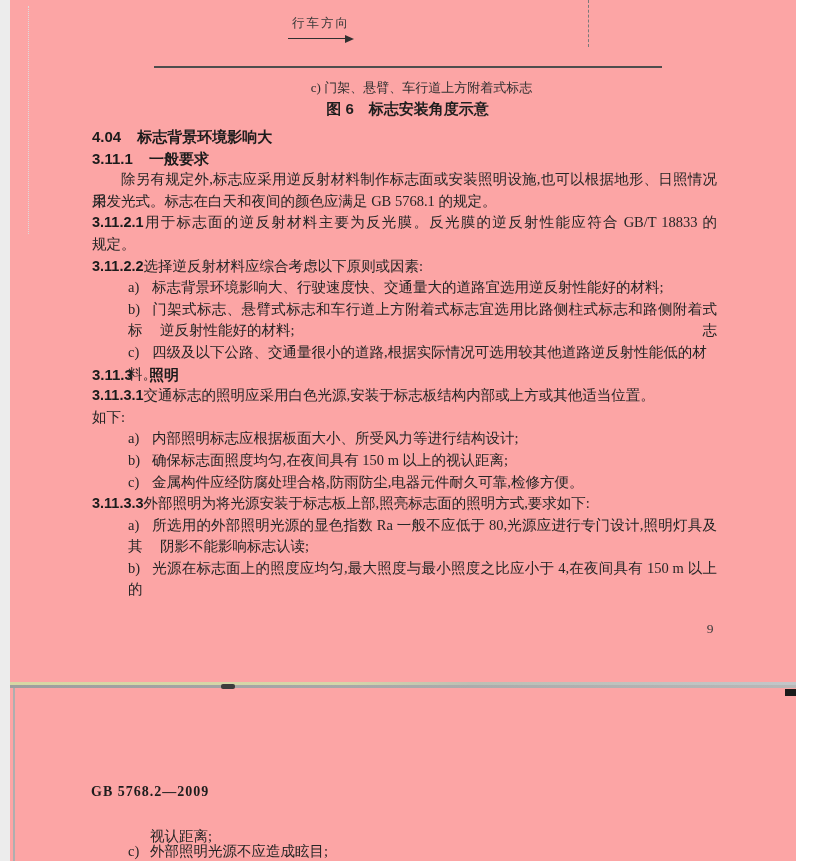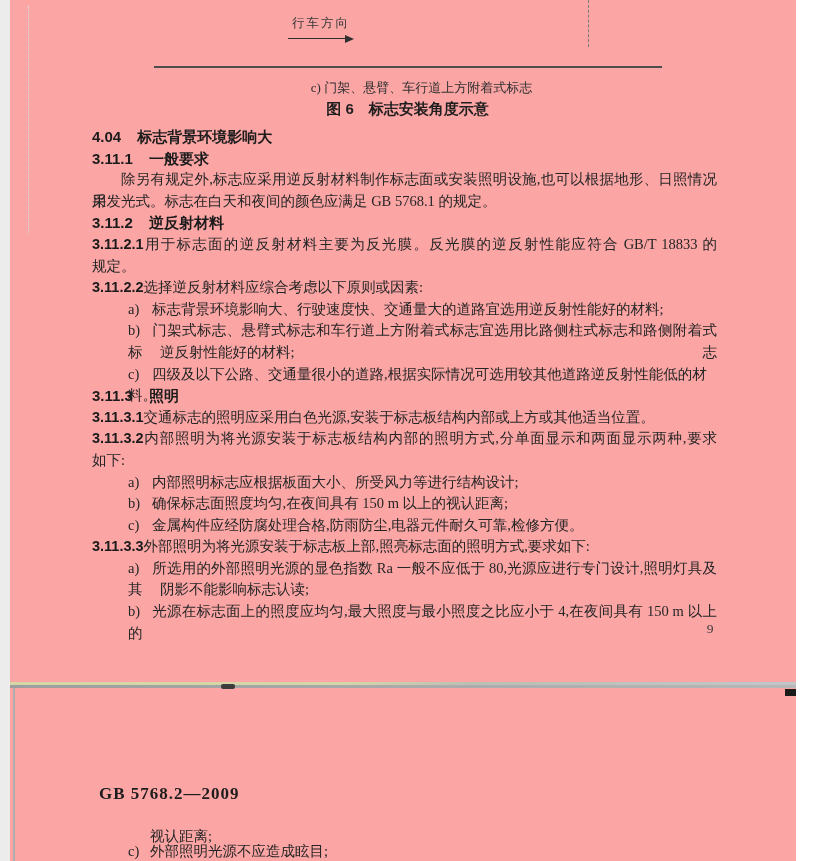--- a/index.html
+++ b/index.html
@@ -41,21 +41,21 @@
 
   
   .sep-top    { position:absolute; left:10px; top:682px; width:797px; height:3px;
                 background:linear-gradient(90deg,#d7d7a4 0%,#d5d6a9 42%,#bcbfb4 58%,#c3c6c9 100%); }
   .sep-bottom { position:absolute; left:10px; top:685px; width:797px; height:3px;
                 background:linear-gradient(90deg,#9e9e9e 0%,#ababab 55%,#b8b8b8 100%); }
   .sep-smudge { position:absolute; left:221px; top:684px; width:14px; height:5px; background:#3c3c3c; border-radius:2px; }
   .corner-mark{ position:absolute; left:785px; top:689px; width:21px; height:7px; background:#1b1b1b; }
   .p2-left-rule { position:absolute; left:13px; top:688px; width:2px; height:173px; background:#aeaeae; }
 
-  .doc-code { position:absolute; left:99px; top:784px; font-size:17px; font-weight:bold; letter-spacing:1px; color:#1d1d1d; }
+  .doc-code { position:absolute; left:91px; top:784px; font-size:14px; font-weight:bold; letter-spacing:1px; color:#1d1d1d; }
   .p2-line1 { position:absolute; left:150px; top:810px; font-size:14.5px; line-height:21.6px;margin-top:16px; }
   .p2-line2 { position:absolute; left:128px; top:841px; font-size:14.5px; line-height:21.6px; }
   .p2-line2 .marker { display:inline-block; width:22px; }
 </style>
 </head>
 <body>
 
 <div class="canvas">
 
   <div class="edge-left"></div>
@@ -68,31 +68,29 @@
   <div class="dash-vert"></div>
   <div class="fig-rule"></div>
   <div class="fig-caption">c) 门架、悬臂、车行道上方附着式标志</div>
   <div class="fig-title">图 6　标志安装角度示意</div>
 
   <div class="body-col">
     <div class="line head"><span class="num">4.04</span><span>标志背景环境影响大</span></div>
     <div class="line head"><span class="num">3.11.1</span><span>一般要求</span></div>
     <div class="line indent fill">除另有规定外,标志应采用逆反射材料制作标志面或安装照明设施,也可以根据地形、日照情况采</div>
     <div class="line">用发光式。标志在白天和夜间的颜色应满足 GB 5768.1 的规定。</div>
-    <div class="line head"><span class="num">3.11.2</span><span>逆反射材料</span></div>
     <div class="line fill"><span class="num">3.11.2.1</span><span>用于标志面的逆反射材料主要为反光膜。反光膜的逆反射性能应符合 GB/T 18833 的</span></div>
     <div class="line">规定。</div>
     <div class="line"><span class="num">3.11.2.2</span><span>选择逆反射材料应综合考虑以下原则或因素:</span></div>
     <div class="line li"><span class="marker">a)</span><span>标志背景环境影响大、行驶速度快、交通量大的道路宜选用逆反射性能好的材料;</span></div>
     <div class="line li fill"><span class="marker">b)</span><span>门架式标志、悬臂式标志和车行道上方附着式标志宜选用比路侧柱式标志和路侧附着式标志</span></div>
     <div class="line licont">逆反射性能好的材料;</div>
     <div class="line li"><span class="marker">c)</span><span>四级及以下公路、交通量很小的道路,根据实际情况可选用较其他道路逆反射性能低的材料。</span></div>
     <div class="line head"><span class="num">3.11.3</span><span>照明</span></div>
     <div class="line"><span class="num">3.11.3.1</span><span>交通标志的照明应采用白色光源,安装于标志板结构内部或上方或其他适当位置。</span></div>
-    <div class="line fill"><span class="num">3.11.3.2</span><span>内部照明为将光源安装于标志板结构内部的照明方式,分单面显示和两面显示两种,要求</span></div>
     <div class="line">如下:</div>
     <div class="line li"><span class="marker">a)</span><span>内部照明标志应根据板面大小、所受风力等进行结构设计;</span></div>
     <div class="line li"><span class="marker">b)</span><span>确保标志面照度均匀,在夜间具有 150 m 以上的视认距离;</span></div>
     <div class="line li"><span class="marker">c)</span><span>金属构件应经防腐处理合格,防雨防尘,电器元件耐久可靠,检修方便。</span></div>
     <div class="line"><span class="num">3.11.3.3</span><span>外部照明为将光源安装于标志板上部,照亮标志面的照明方式,要求如下:</span></div>
     <div class="line li fill"><span class="marker">a)</span><span>所选用的外部照明光源的显色指数 Ra 一般不应低于 80,光源应进行专门设计,照明灯具及其</span></div>
     <div class="line licont">阴影不能影响标志认读;</div>
     <div class="line li fill"><span class="marker">b)</span><span>光源在标志面上的照度应均匀,最大照度与最小照度之比应小于 4,在夜间具有 150 m 以上的</span></div>
   </div>
 

